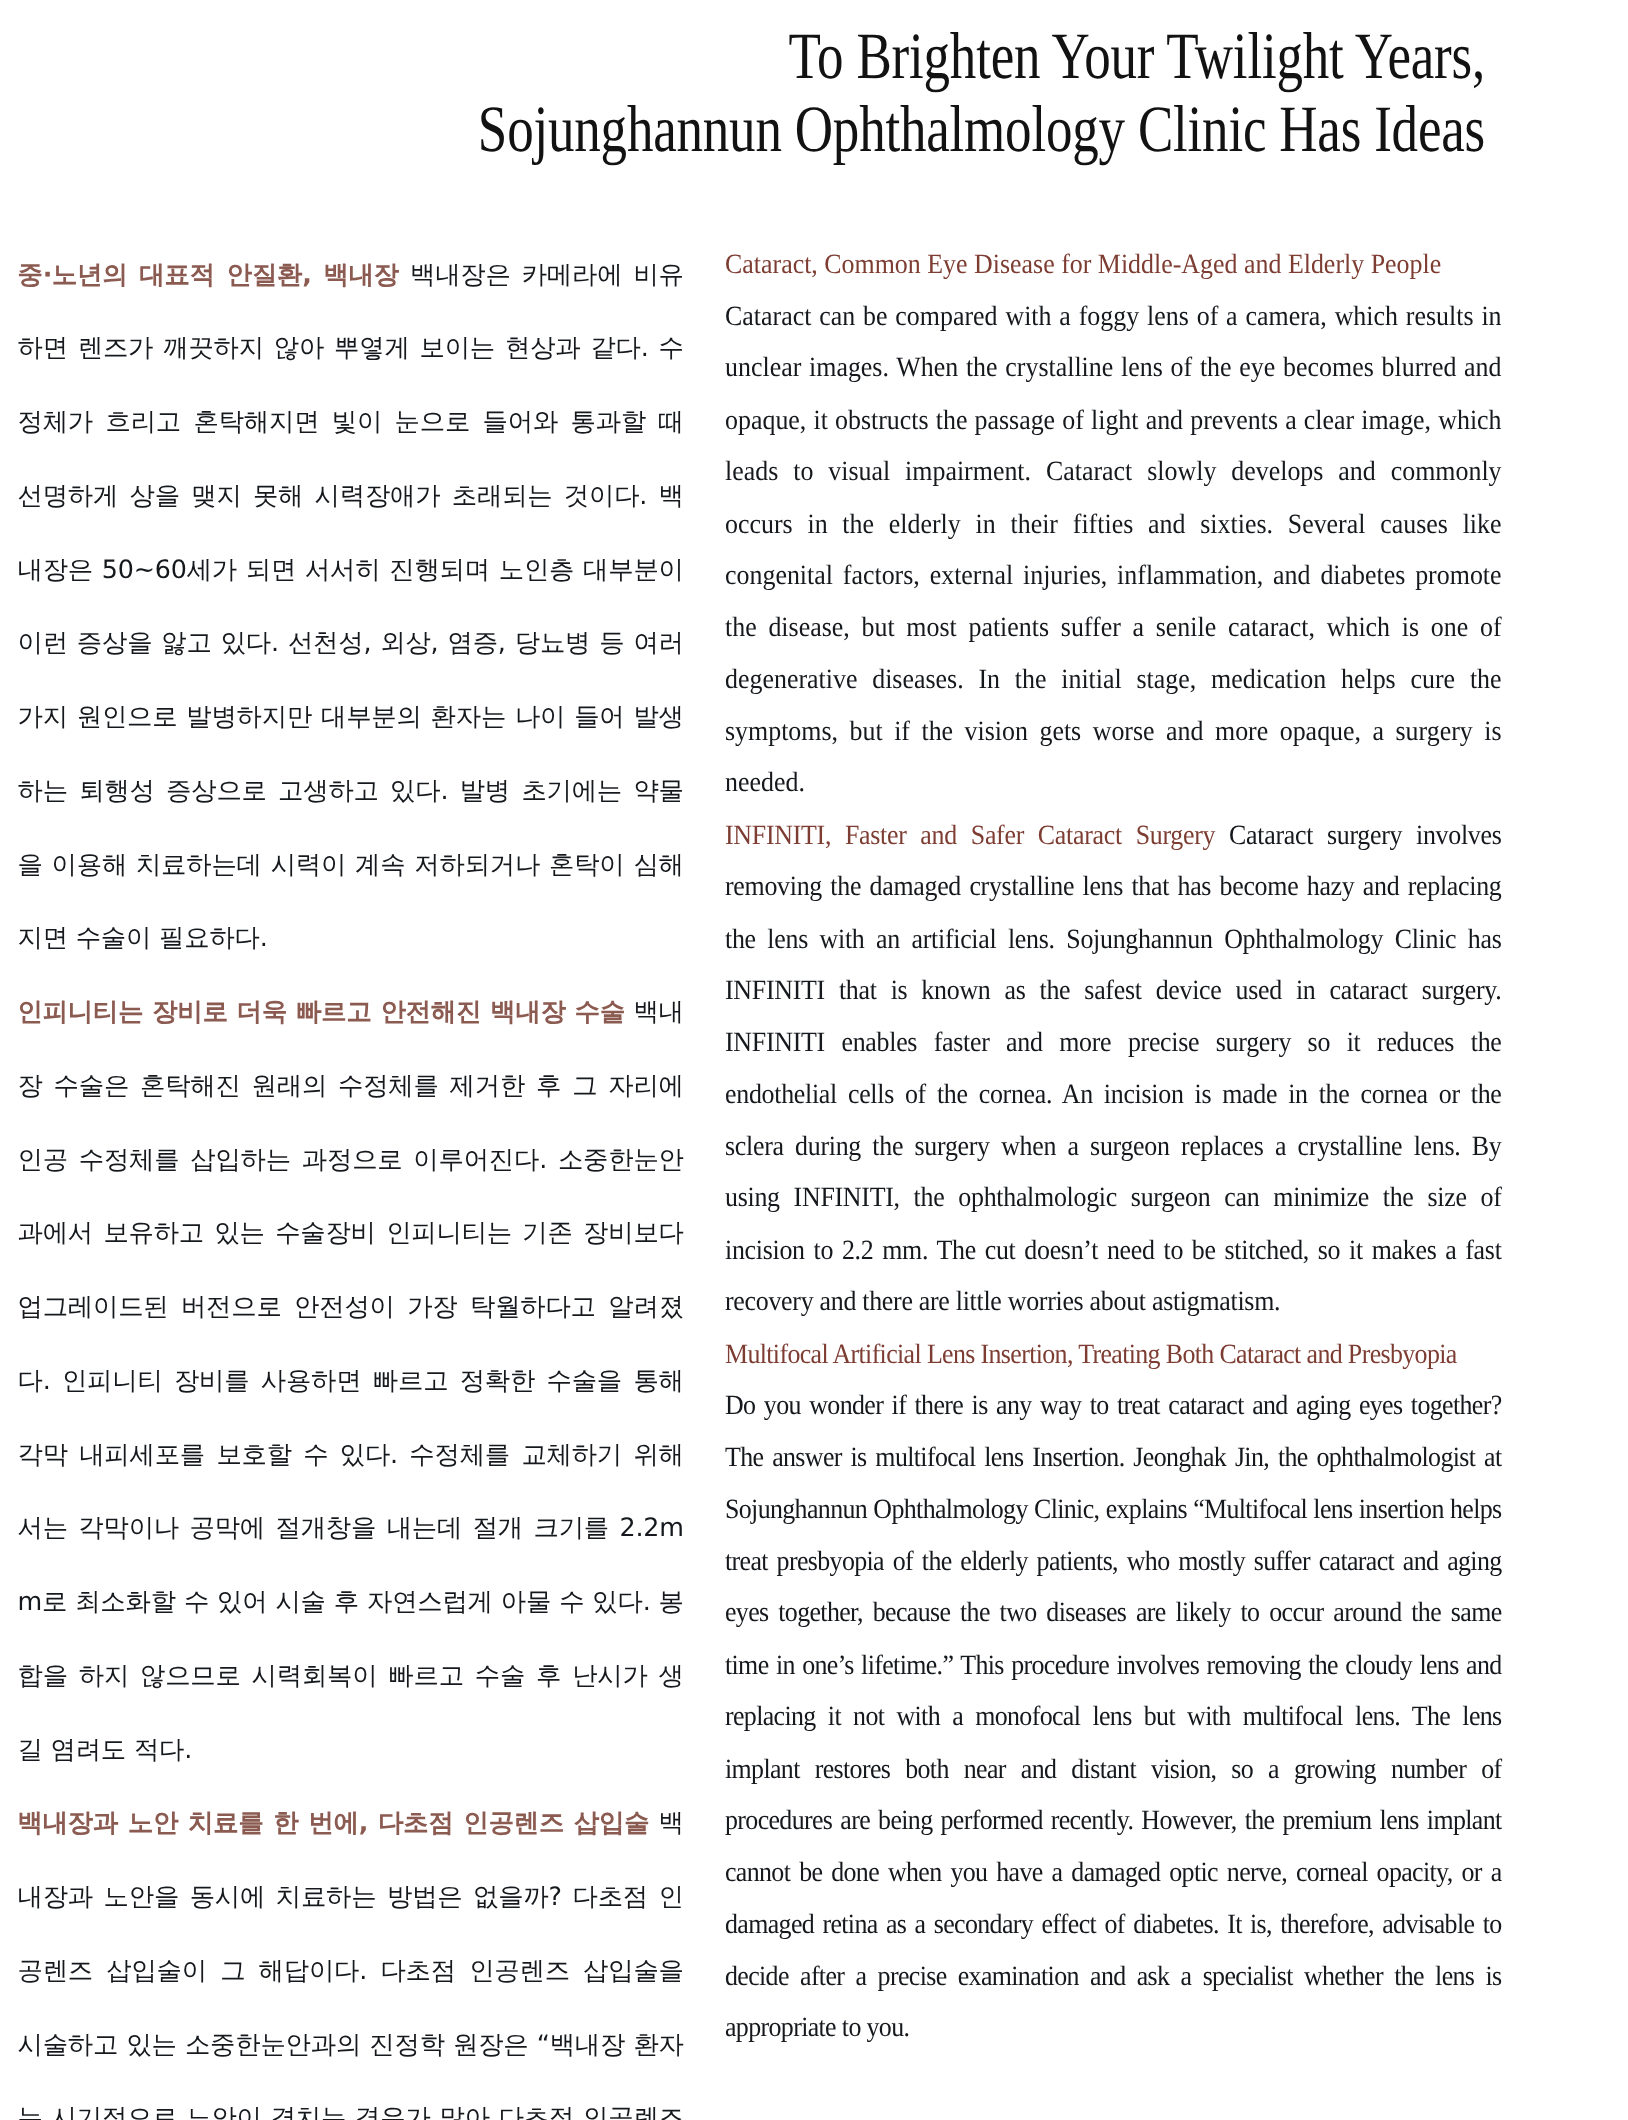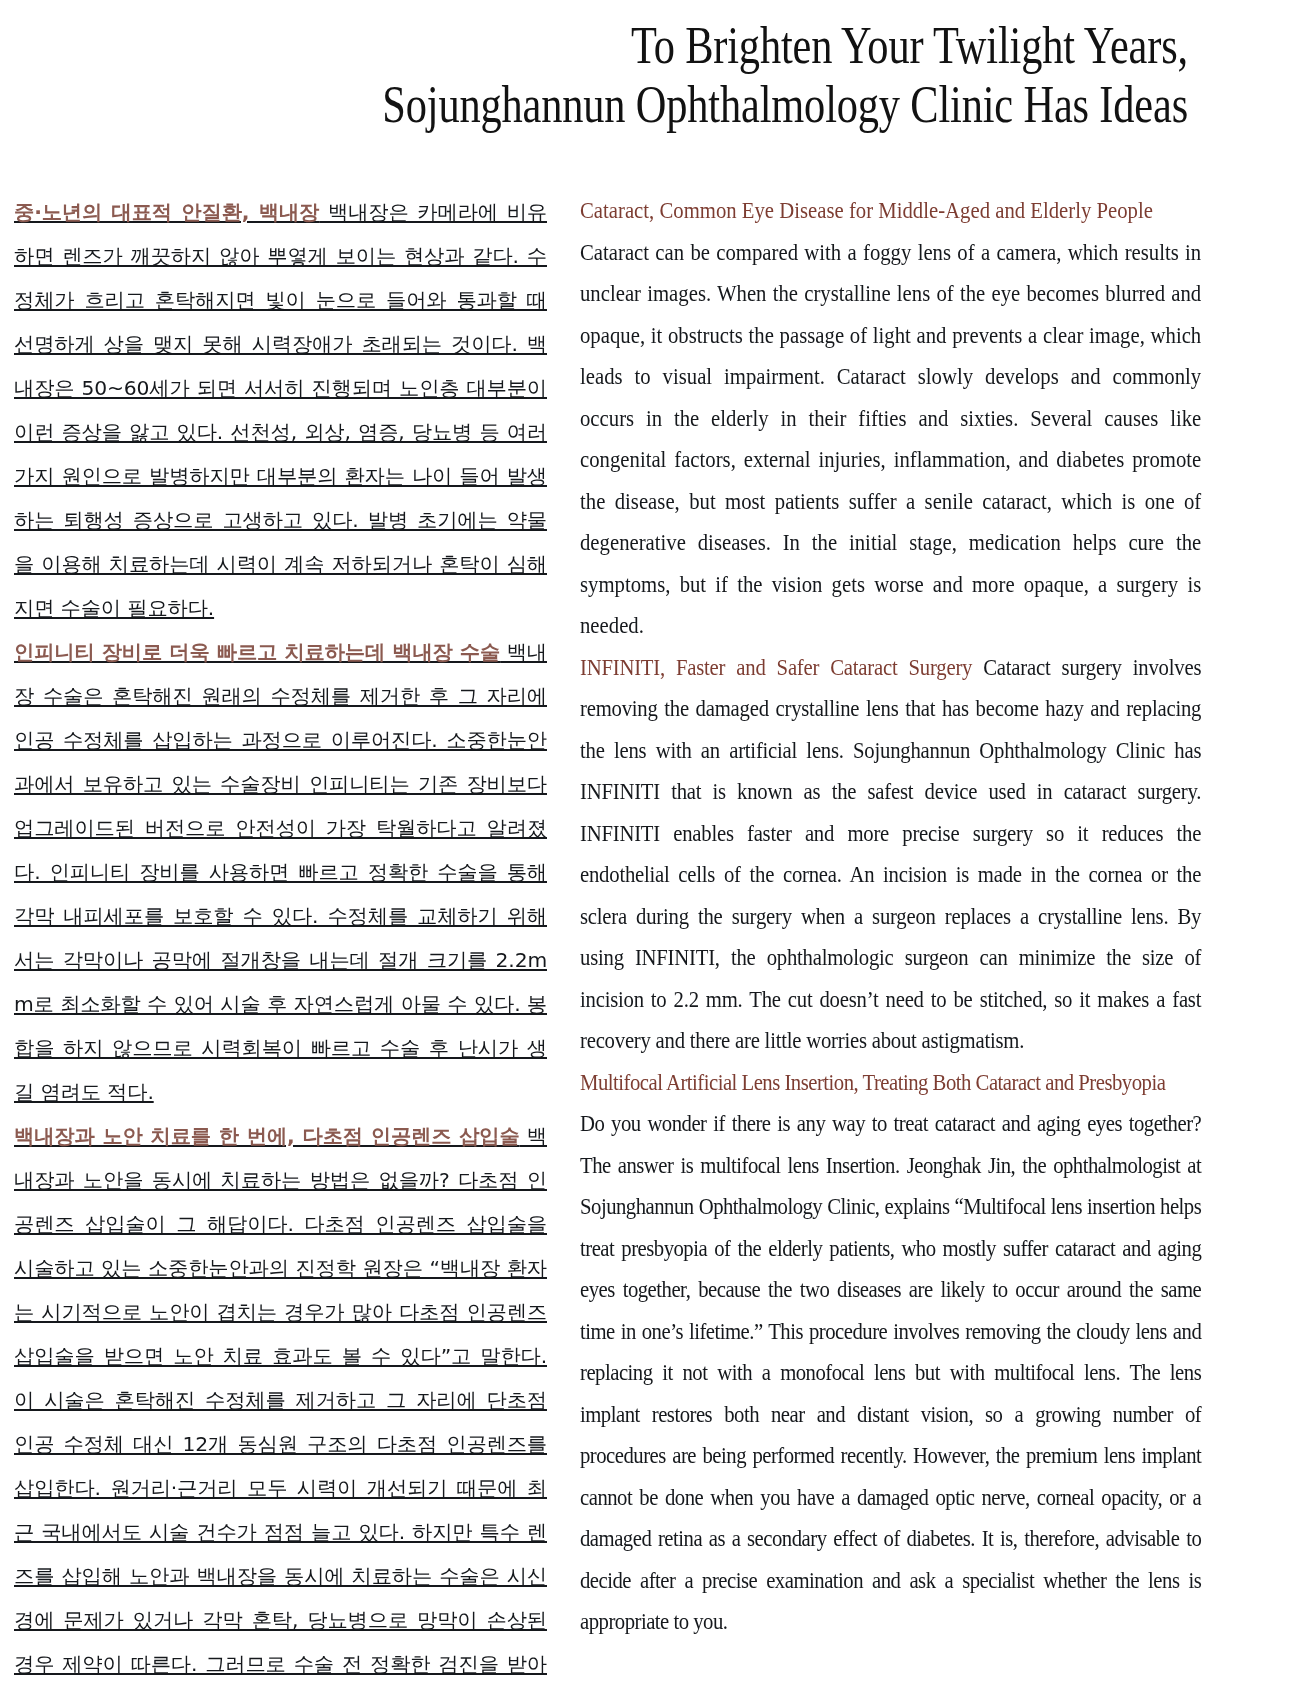--- a/index.html
+++ b/index.html
@@ -53,28 +53,27 @@
   }
   .col-en {
     left: 580px;
     width: 622px;
   }
 
   
   .col-ko .para {
     font-family: "DejaVu Sans", "Liberation Sans", sans-serif;
     font-size: 20.3px;
-    line-height: 44px;
+    line-height: 59px;
     color: #15181c;
     text-align: justify;
     text-justify: inter-character;
     word-break: break-all;
     margin: 0 0 0 0;
     letter-spacing: -0.15px;
-    text-decoration: underline;
   }
   .col-ko .para + .para { margin-top: 0px; }
   .col-ko .sec-head {
     font-weight: bold;
     color: #8b5a50;
   }
 
   
   .col-en .para {
     font-family: "Liberation Serif", "DejaVu Serif", serif;
@@ -107,21 +106,21 @@
 
 <div class="headline">
   <span class="hl-line hl-line-1">To Brighten Your Twilight Years,</span>
   <span class="hl-line hl-line-2">Sojunghannun Ophthalmology Clinic Has Ideas</span>
 </div>
 
 <div class="columns">
 
   <div class="col col-ko">
     <p class="para"><span class="sec-head">중·노년의 대표적 안질환, 백내장</span><span> 백내장은 카메라에 비유하면 렌즈가 깨끗하지 않아 뿌옇게 보이는 현상과 같다. 수정체가 흐리고 혼탁해지면 빛이 눈으로 들어와 통과할 때 선명하게 상을 맺지 못해 시력장애가 초래되는 것이다. 백내장은 50~60세가 되면 서서히 진행되며 노인층 대부분이 이런 증상을 앓고 있다. 선천성, 외상, 염증, 당뇨병 등 여러 가지 원인으로 발병하지만 대부분의 환자는 나이 들어 발생하는 퇴행성 증상으로 고생하고 있다. 발병 초기에는 약물을 이용해 치료하는데 시력이 계속 저하되거나 혼탁이 심해지면 수술이 필요하다.</span></p>
-    <p class="para"><span class="sec-head">인피니티 장비로 더욱 빠르고 치료하는데 백내장 수술</span><span> 백내장 수술은 혼탁해진 원래의 수정체를 제거한 후 그 자리에 인공 수정체를 삽입하는 과정으로 이루어진다. 소중한눈안과에서 보유하고 있는 수술장비 인피니티는 기존 장비보다 업그레이드된 버전으로 안전성이 가장 탁월하다고 알려졌다. 인피니티 장비를 사용하면 빠르고 정확한 수술을 통해 각막 내피세포를 보호할 수 있다. 수정체를 교체하기 위해서는 각막이나 공막에 절개창을 내는데 절개 크기를 2.2mm로 최소화할 수 있어 시술 후 자연스럽게 아물 수 있다. 봉합을 하지 않으므로 시력회복이 빠르고 수술 후 난시가 생길 염려도 적다.</span></p>
+    <p class="para"><span class="sec-head">인피니티는 장비로 더욱 빠르고 안전해진 백내장 수술</span><span> 백내장 수술은 혼탁해진 원래의 수정체를 제거한 후 그 자리에 인공 수정체를 삽입하는 과정으로 이루어진다. 소중한눈안과에서 보유하고 있는 수술장비 인피니티는 기존 장비보다 업그레이드된 버전으로 안전성이 가장 탁월하다고 알려졌다. 인피니티 장비를 사용하면 빠르고 정확한 수술을 통해 각막 내피세포를 보호할 수 있다. 수정체를 교체하기 위해서는 각막이나 공막에 절개창을 내는데 절개 크기를 2.2mm로 최소화할 수 있어 시술 후 자연스럽게 아물 수 있다. 봉합을 하지 않으므로 시력회복이 빠르고 수술 후 난시가 생길 염려도 적다.</span></p>
     <p class="para"><span class="sec-head">백내장과 노안 치료를 한 번에, 다초점 인공렌즈 삽입술</span><span> 백내장과 노안을 동시에 치료하는 방법은 없을까? 다초점 인공렌즈 삽입술이 그 해답이다. 다초점 인공렌즈 삽입술을 시술하고 있는 소중한눈안과의 진정학 원장은 “백내장 환자는 시기적으로 노안이 겹치는 경우가 많아 다초점 인공렌즈 삽입술을 받으면 노안 치료 효과도 볼 수 있다”고 말한다. 이 시술은 혼탁해진 수정체를 제거하고 그 자리에 단초점 인공 수정체 대신 12개 동심원 구조의 다초점 인공렌즈를 삽입한다. 원거리·근거리 모두 시력이 개선되기 때문에 최근 국내에서도 시술 건수가 점점 늘고 있다. 하지만 특수 렌즈를 삽입해 노안과 백내장을 동시에 치료하는 수술은 시신경에 문제가 있거나 각막 혼탁, 당뇨병으로 망막이 손상된 경우 제약이 따른다. 그러므로 수술 전 정확한 검진을 받아 수술 가능 여부를 확인하고 전문의와 충분한 상담을 거친 후 결정하는 것이 무엇보다 중요하다. </span><span class="end-mark">◇</span></p>
   </div>
 
   <div class="col col-en">
     <p class="para"><span class="sec-head">Cataract, Common Eye Disease for Middle-Aged and Elderly People</span><br><span>Cataract can be compared with a foggy lens of a camera, which results in unclear images. When the crystalline lens of the eye becomes blurred and opaque, it obstructs the passage of light and prevents a clear image, which leads to visual impairment. Cataract slowly develops and commonly occurs in the elderly in their fifties and sixties. Several causes like congenital factors, external injuries, inflammation, and diabetes promote the disease, but most patients suffer a senile cataract, which is one of degenerative diseases. In the initial stage, medication helps cure the symptoms, but if the vision gets worse and more opaque, a surgery is needed.</span></p>
     <p class="para tight"><span class="sec-head">INFINITI, Faster and Safer Cataract Surgery</span><span> Cataract surgery involves removing the damaged crystalline lens that has become hazy and replacing the lens with an artificial lens. Sojunghannun Ophthalmology Clinic has INFINITI that is known as the safest device used in cataract surgery. INFINITI enables faster and more precise surgery so it reduces the endothelial cells of the cornea. An incision is made in the cornea or the sclera during the surgery when a surgeon replaces a crystalline lens. By using INFINITI, the ophthalmologic surgeon can minimize the size of incision to 2.2 mm. The cut doesn’t need to be stitched, so it makes a fast recovery and there are little worries about astigmatism.</span></p>
     <p class="para tighter"><span class="sec-head">Multifocal Artificial Lens Insertion, Treating Both Cataract and Presbyopia</span><br><span>Do you wonder if there is any way to treat cataract and aging eyes together? The answer is multifocal lens Insertion. Jeonghak Jin, the ophthalmologist at Sojunghannun Ophthalmology Clinic, explains “Multifocal lens insertion helps treat presbyopia of the elderly patients, who mostly suffer cataract and aging eyes together, because the two diseases are likely to occur around the same time in one’s lifetime.” This procedure involves removing the cloudy lens and replacing it not with a monofocal lens but with multifocal lens. The lens implant restores both near and distant vision, so a growing number of procedures are being performed recently. However, the premium lens implant cannot be done when you have a damaged optic nerve, corneal opacity, or a damaged retina as a secondary effect of diabetes. It is, therefore, advisable to decide after a precise examination and ask a specialist whether the lens is appropriate to you.</span></p>
   </div>
 
 </div>

